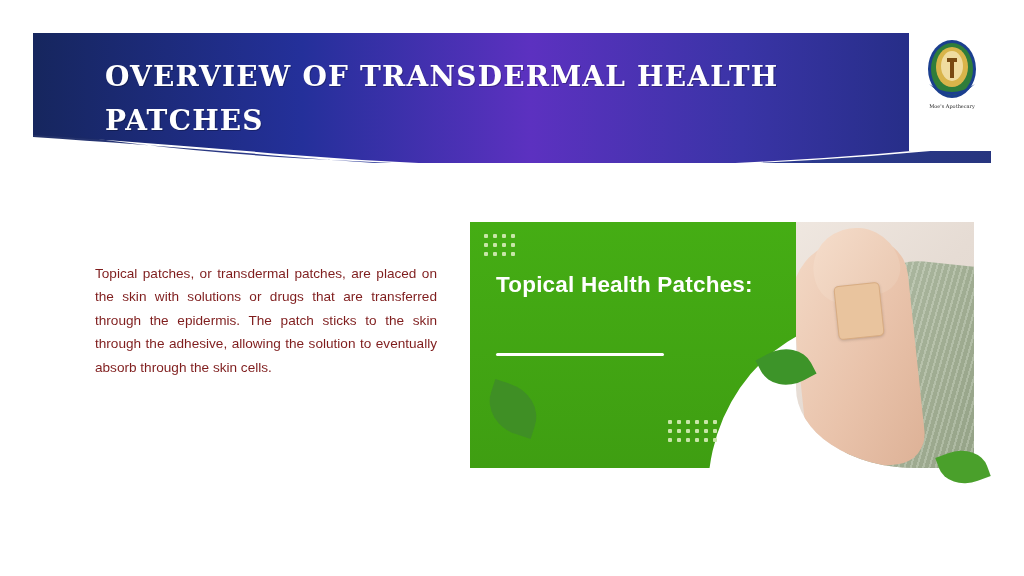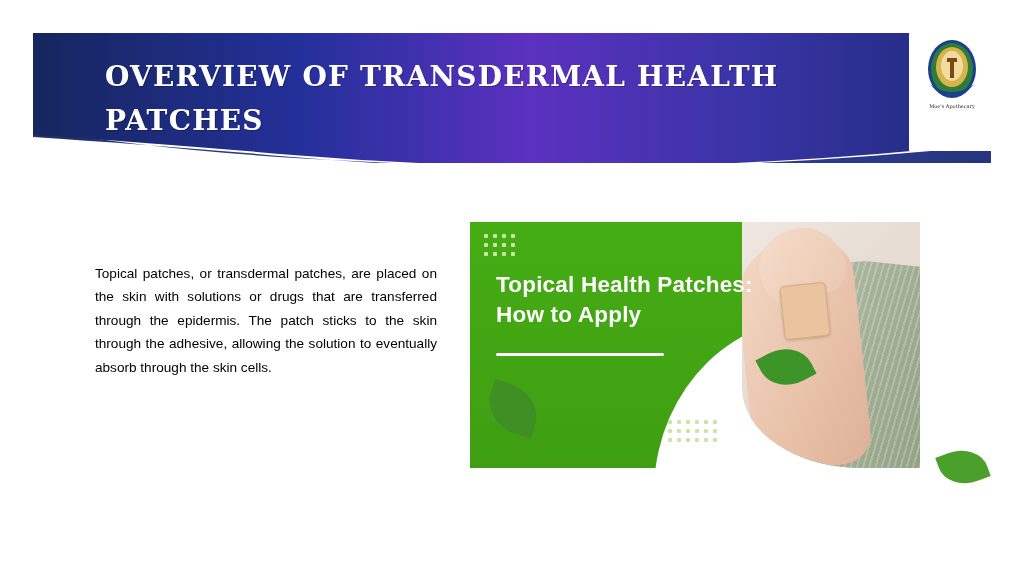--- a/index.html
+++ b/index.html
@@ -72,31 +72,31 @@
   }
 
   
   .body-text {
     position: absolute;
     left: 95px;
     top: 262px;
     width: 342px;
     font-size: 13.6px;
     line-height: 23.4px;
-    color: #000000;
+    color: #7f1d1d;
     text-align: justify;
     text-justify: inter-word;
   }
 
   
   .image-card {
     position: absolute;
     left: 470px;
     top: 222px;
-    width: 450px;
+    width: 504px;
     height: 246px;
     overflow: hidden;
     background: #0369a1;
   }
   .img-green {
     position: absolute;
     left: 0;
     top: 0;
     width: 450px;
     height: 246px;
@@ -324,21 +324,20 @@
       <span></span>
         <span></span>
         <span></span>
         <span></span>
         <span></span>
         <span></span>
     </div>
 
     <div class="img-heading">
       <div>Topical Health Patches:</div>
-      <div>How to Apply</div>
     </div>
     <div class="img-underline"></div>
   </div>
 
   <div class="leaf l1"></div>
   <div class="leaf l2"></div>
   <div class="leaf l3"></div>
 
   <div class="footer-strip"></div>
 </div>

